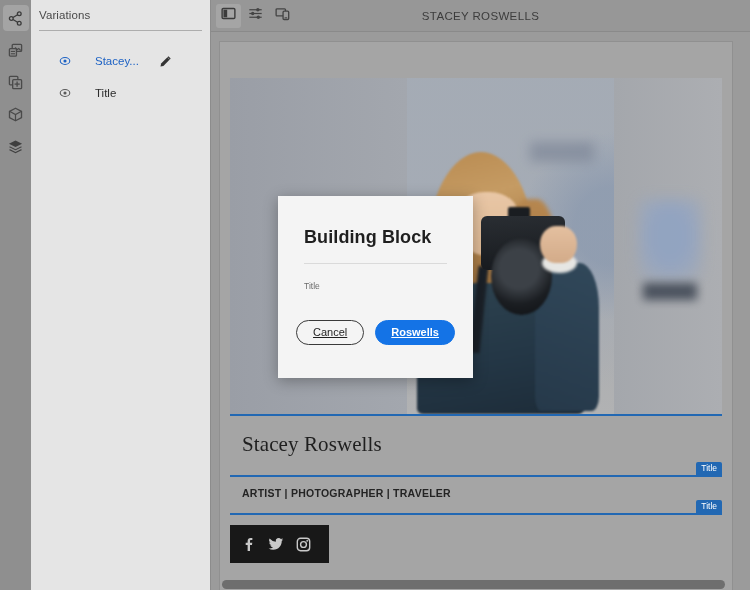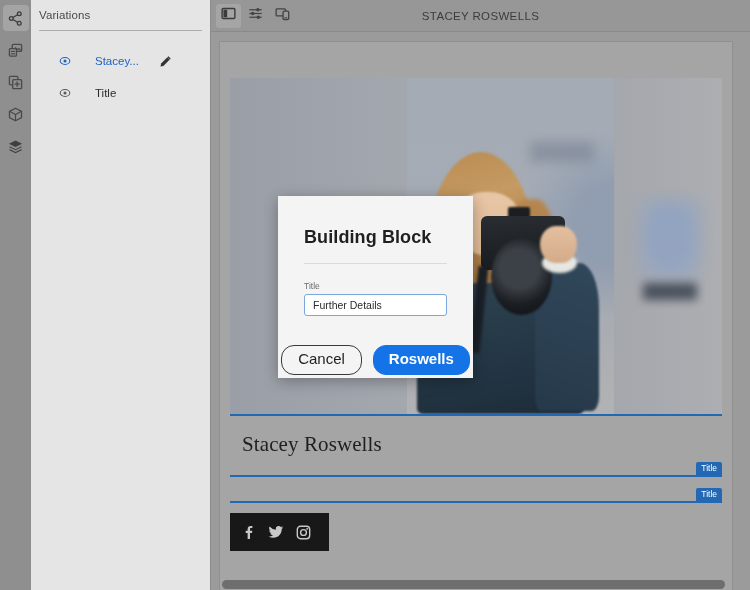--- a/index.html
+++ b/index.html
@@ -321,27 +321,28 @@
     color: #2b2b2b;
     padding: 0 8px;
     font-family: "Liberation Sans", sans-serif;
     outline: none;
   }
   .modal-actions {
     display: flex; justify-content: center; gap: 11px;
     margin-top: 29px;
   }
   .btn {
-    font-size: 15px;
+    font-size: 11px;
     border-radius: 13px;
     padding: 5px 16px 6px 16px;
     cursor: pointer;
     font-family: "Liberation Sans", sans-serif;
     line-height: 1.1;
     white-space: nowrap;
+    text-decoration: underline;
   }
   .btn-secondary {
     background: transparent;
     border: 1.3px solid #3a3a3a;
     color: #1f1f1f;
   }
   .btn-primary {
     background: #1473e6;
     border: 1.3px solid #1473e6;
     color: #ffffff;
@@ -516,20 +517,21 @@
           <div class="cmp-line"></div>
           <div class="cmp-body">
             <div class="headline">Stacey Roswells</div>
             <div class="badge">Title</div>
           </div>
           <div class="cmp-line"></div>
         </div>
 
         <div class="cmp">
           <div class="cmp-body short">
+            <div class="byline">ARTIST | PHOTOGRAPHER | TRAVELER</div>
             <div class="badge">Title</div>
           </div>
           <div class="cmp-line"></div>
         </div>
 
         <div class="social-bar">
           <span>
             <svg width="15" height="15" viewBox="0 0 16 16">
               <path d="M9.6 15V8.6h2.1l.33-2.5H9.6V4.53c0-.72.2-1.2 1.23-1.2h1.3V1.1A17 17 0 0 0 10.22 1C8.35 1 7.07 2.14 7.07 4.25V6.1H5v2.5h2.07V15z" fill="#c9c9c9"></path>
             </svg>
@@ -556,21 +558,20 @@
     </div>
   </div>
 
   <div class="scrim"></div>
 
   <div class="modal">
     <div class="modal-title">Building Block</div>
     <div class="modal-rule"></div>
 
     <div class="field-label">Title</div>
-    <input class="field-input" type="text" value="Further Details" style="">
 
     <div class="modal-actions">
       <button class="btn btn-secondary">Cancel</button>
       <button class="btn btn-primary">Roswells</button>
     </div>
   </div>
 
 </div>
 
 </body></html>

